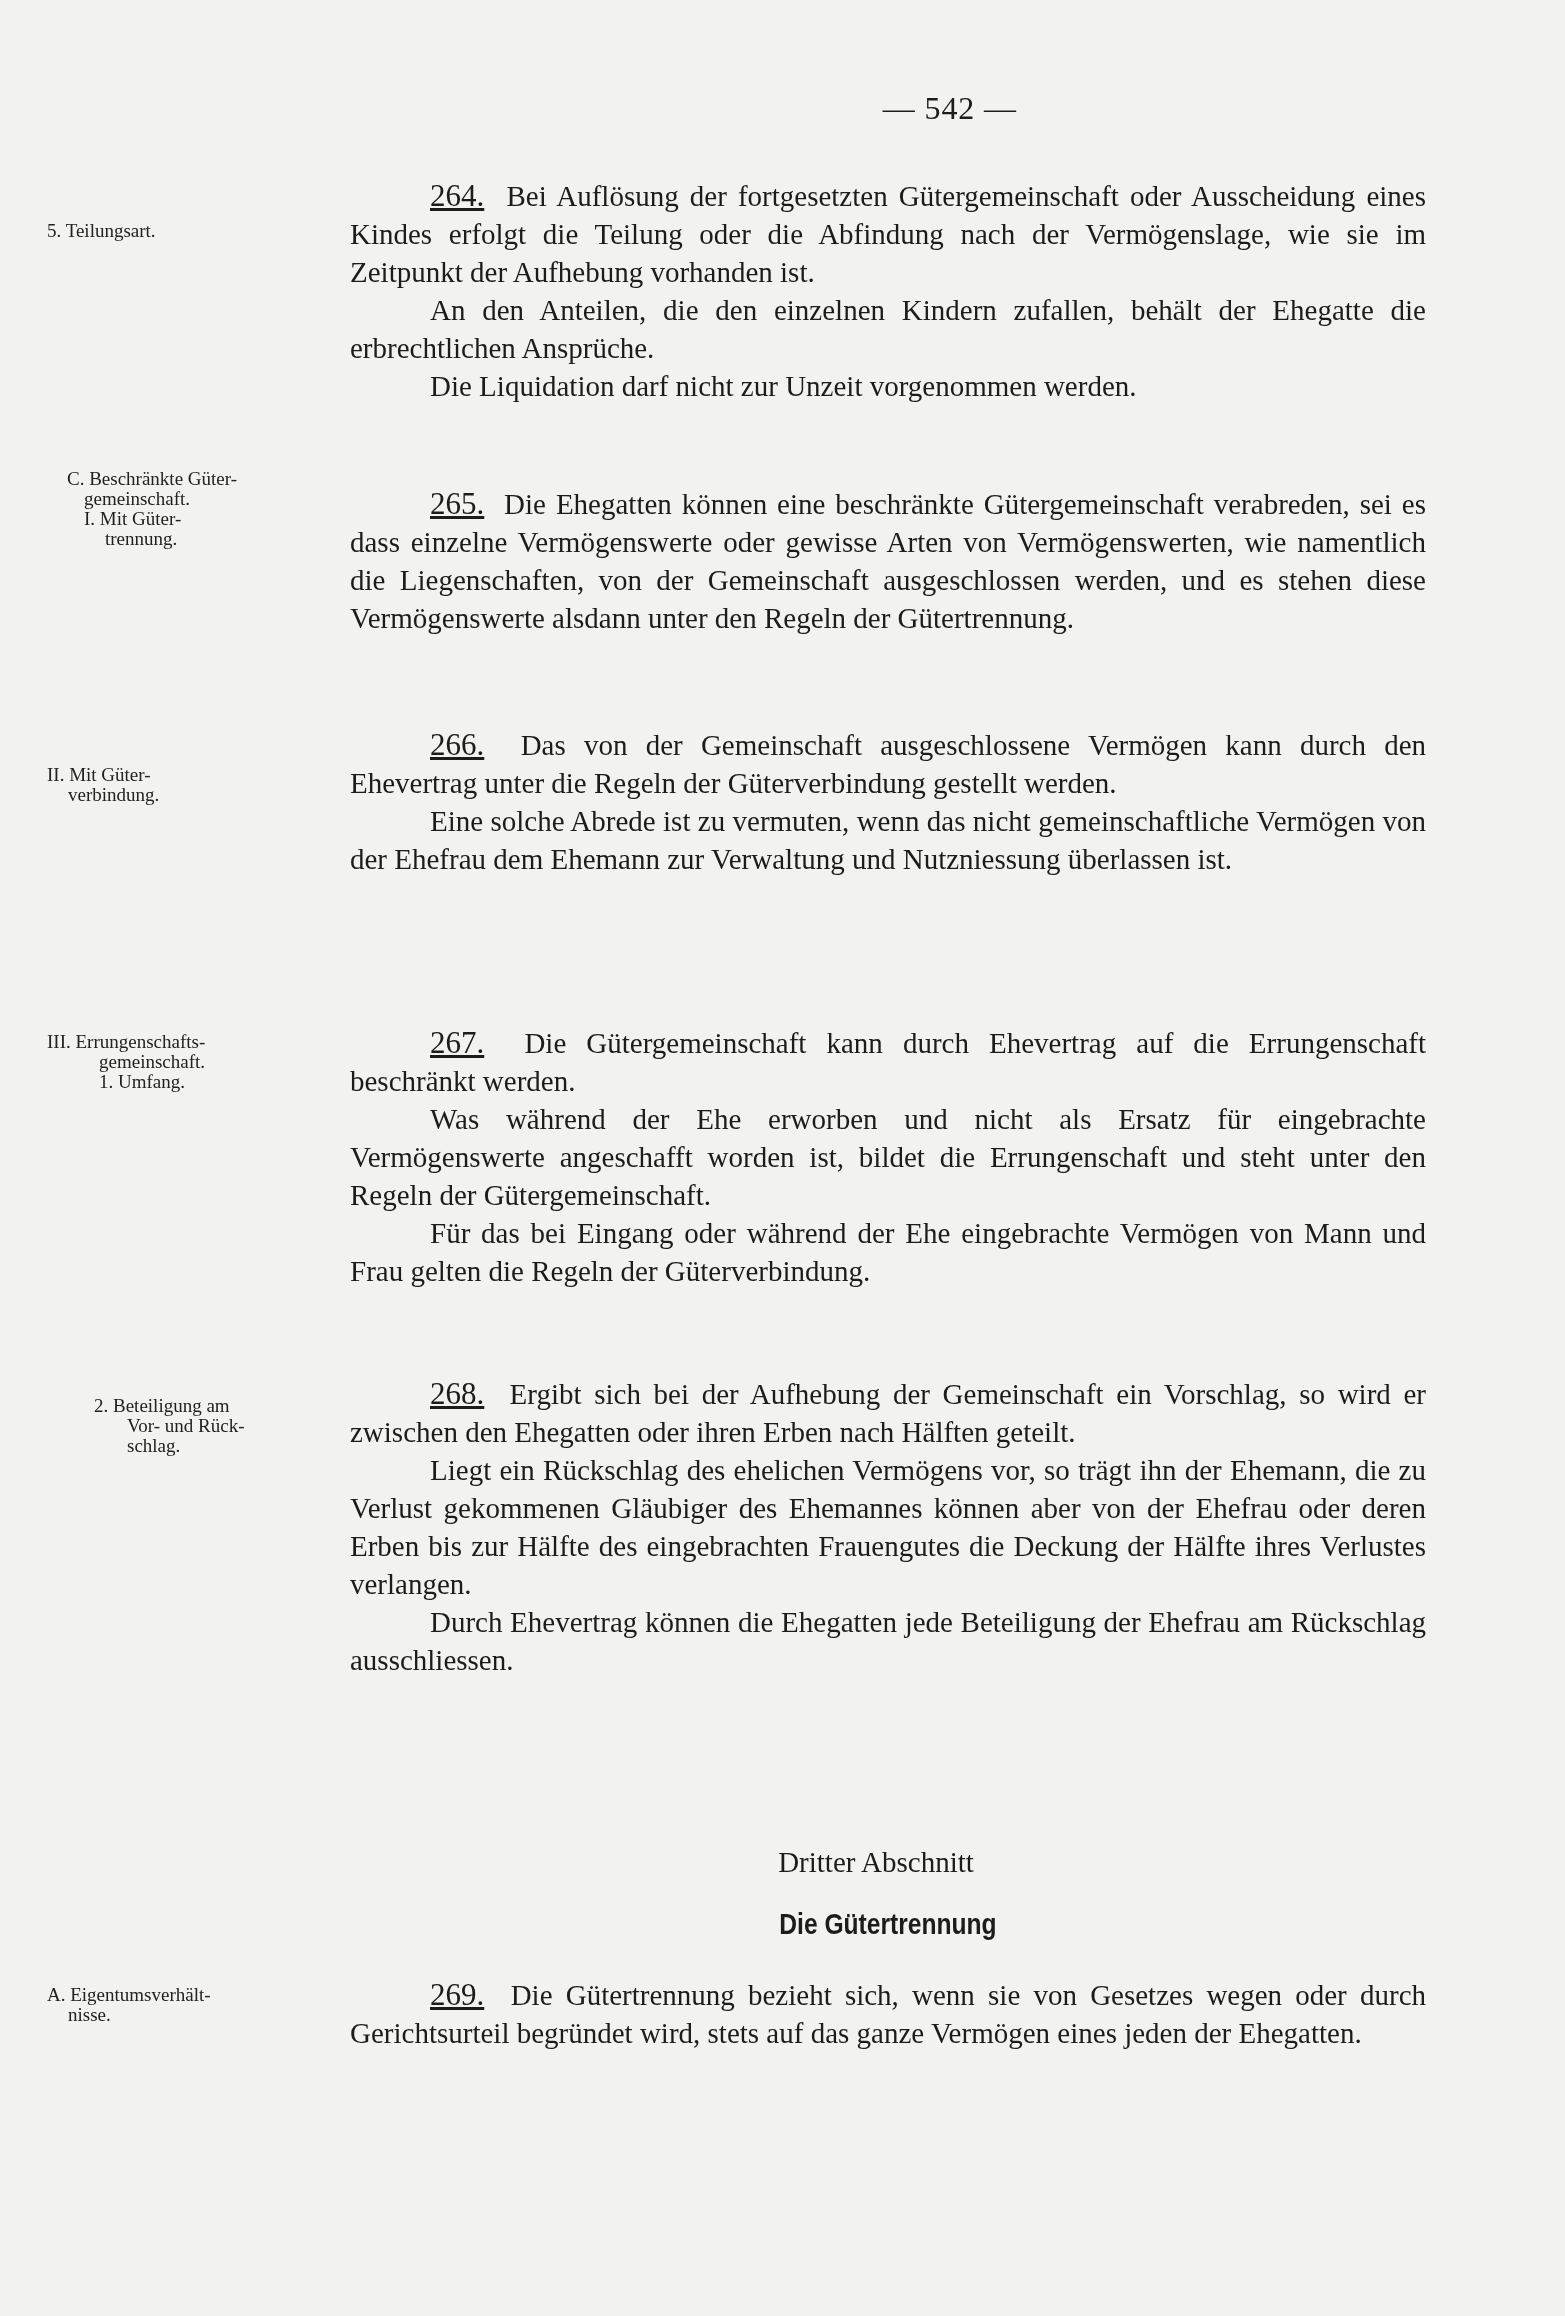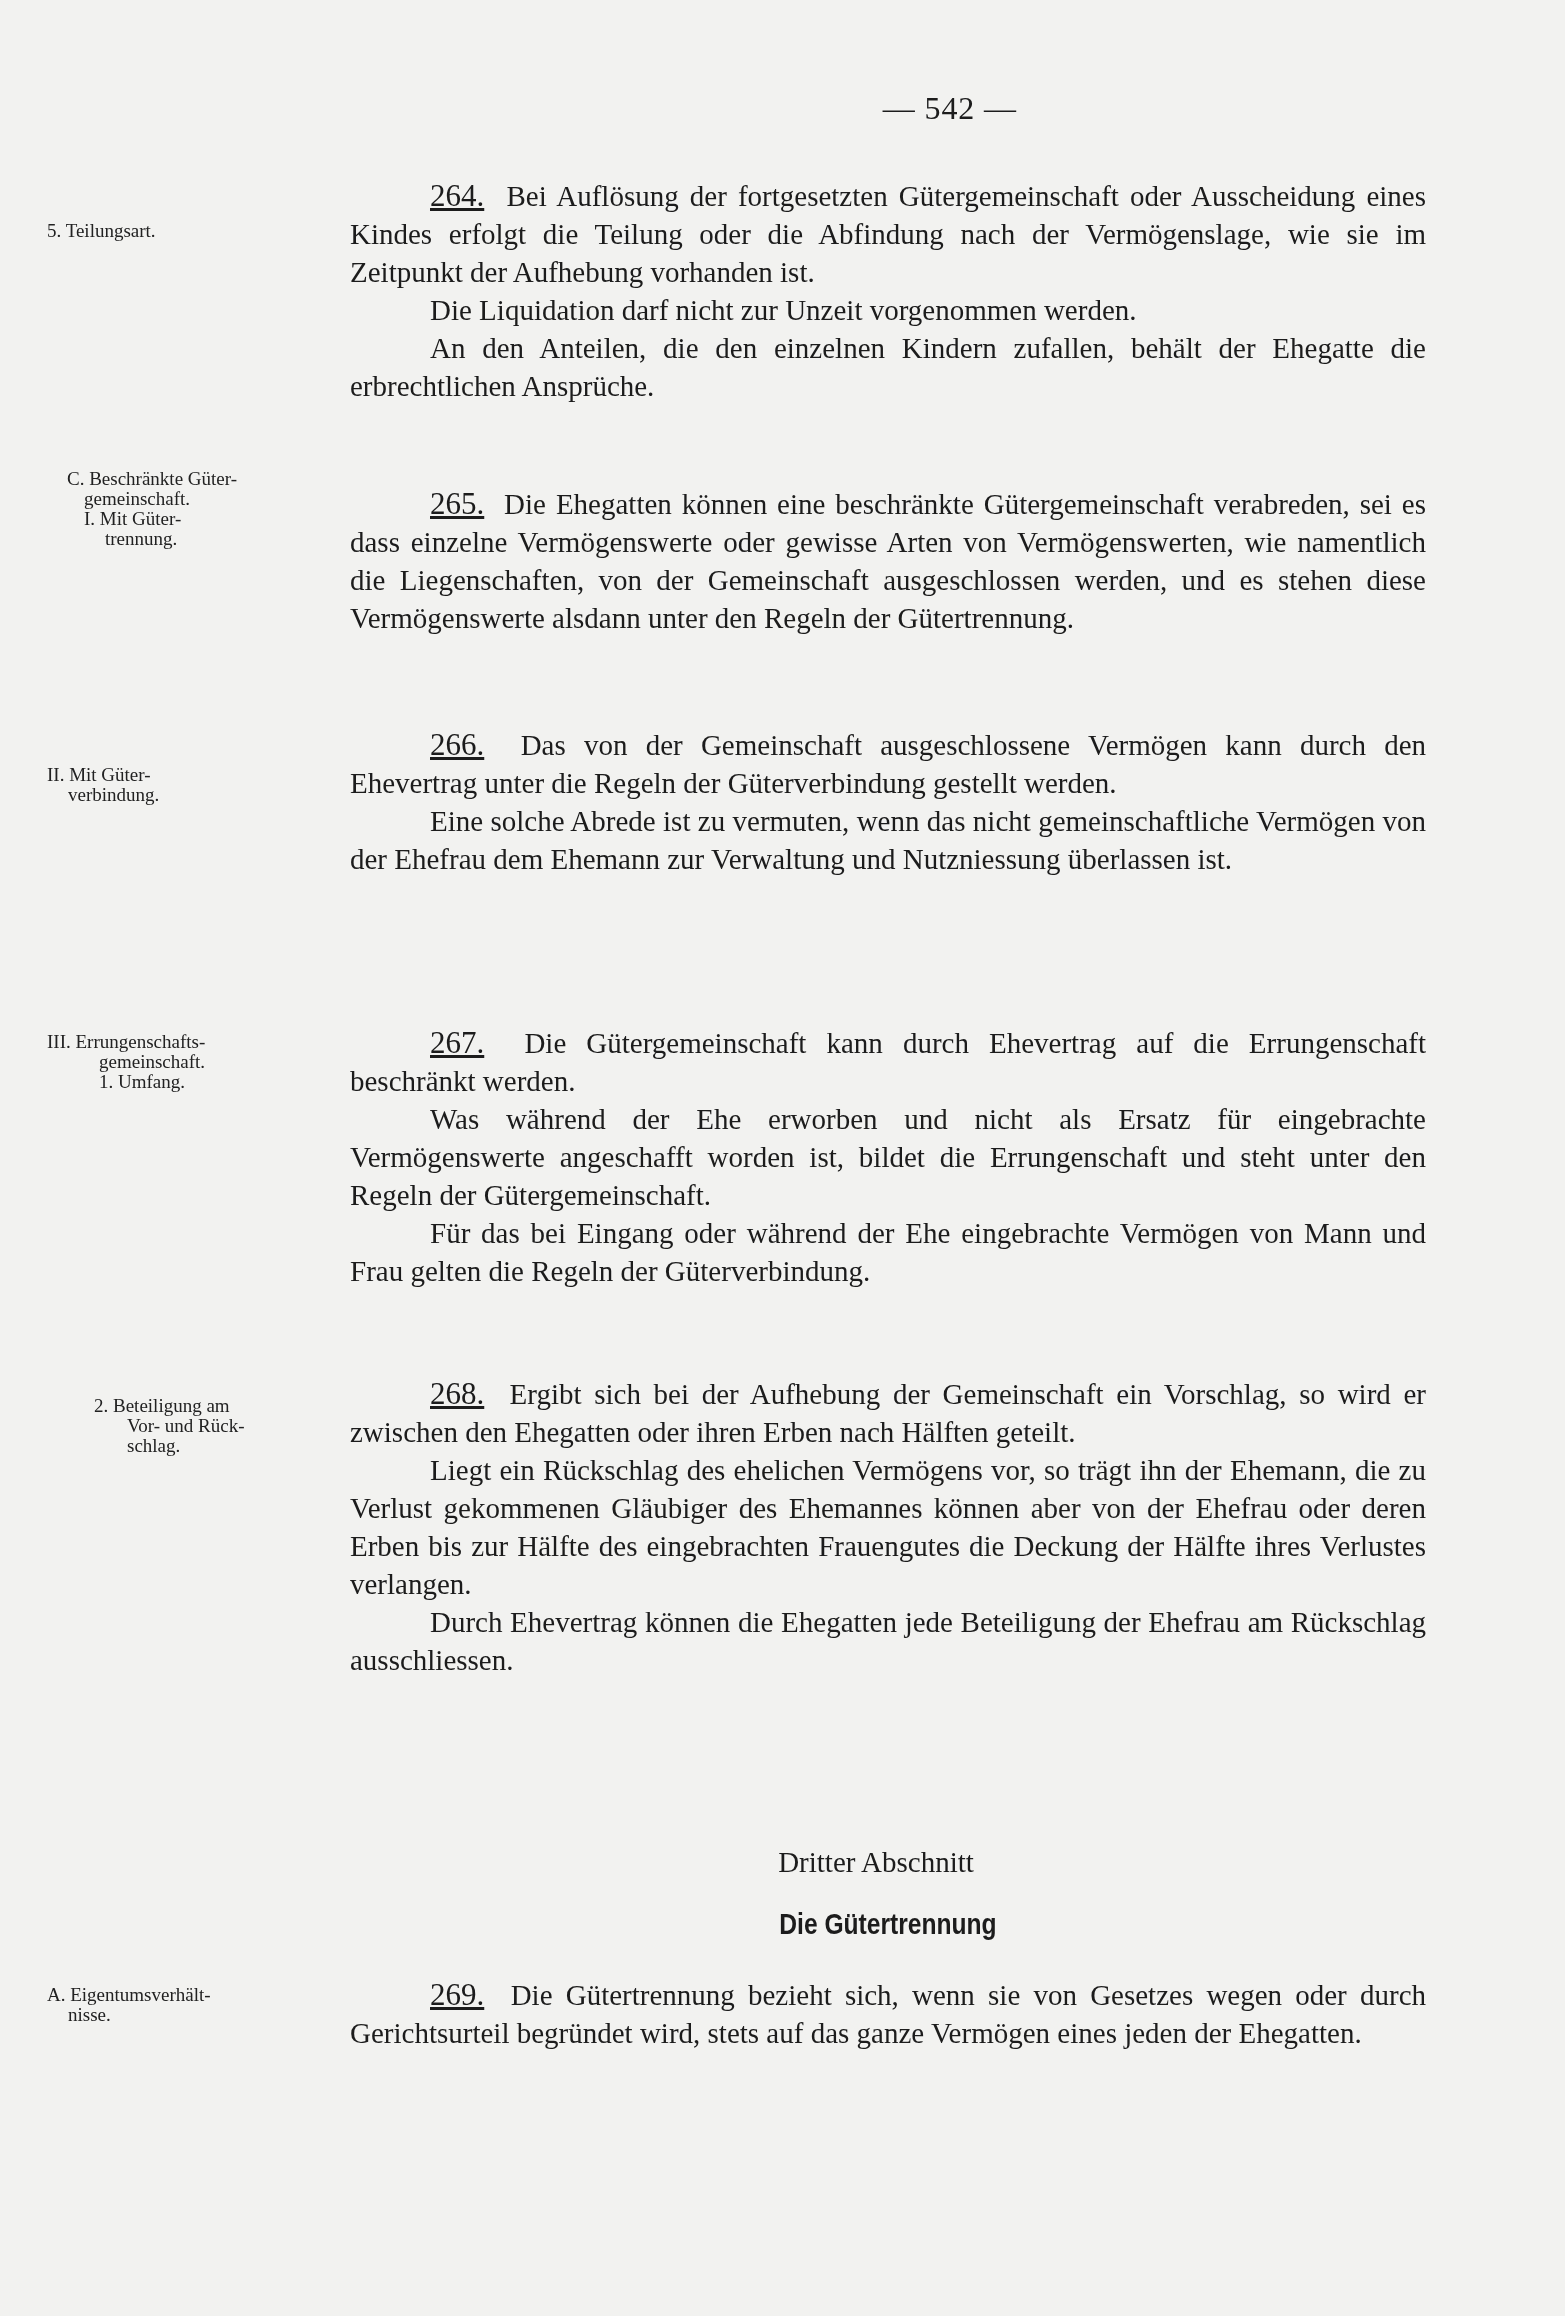--- a/index.html
+++ b/index.html
@@ -40,22 +40,22 @@
 </head>
 <body>
 
 <div class="page-number">— 542 —</div>
 
 <div class="margin-note" style="top:185px;margin-top:36px;">
   <span class="line">5. Teilungsart.</span>
 </div>
 <div class="body-text" style="top:177px;">
   <p class="para indent"><span class="para-num">264.</span>&nbsp; <span>Bei Auflösung der fortgesetzten Gütergemeinschaft oder Ausscheidung eines Kindes erfolgt die Teilung oder die Abfindung nach der Vermögenslage, wie sie im Zeitpunkt der Aufhebung vorhanden ist.</span></p>
+  <p class="para indent">An den Anteilen, die den einzelnen Kindern zufallen, behält der Ehegatte die erbrechtlichen Ansprüche.</p>
   <p class="para indent">Die Liquidation darf nicht zur Unzeit vorgenommen werden.</p>
-  <p class="para indent">An den Anteilen, die den einzelnen Kindern zufallen, behält der Ehegatte die erbrechtlichen Ansprüche.</p>
 </div>
 
 <div class="margin-note" style="top:469px;margin-left:20px;">
   <span class="line">C. Beschränkte Güter-</span>
   <span class="line" style="padding-left:17px">gemeinschaft.</span>
   <span class="line" style="padding-left:17px">I. Mit Güter-</span>
   <span class="line" style="padding-left:38px">trennung.</span>
 </div>
 <div class="body-text" style="top:485px;">
   <p class="para indent"><span class="para-num">265.</span>&nbsp; <span>Die Ehegatten können eine beschränkte Gütergemeinschaft verabreden, sei es dass einzelne Vermögenswerte oder gewisse Arten von Vermögenswerten, wie namentlich die Liegenschaften, von der Gemeinschaft ausgeschlossen werden, und es stehen diese Vermögenswerte alsdann unter den Regeln der Gütertrennung.</span></p>

